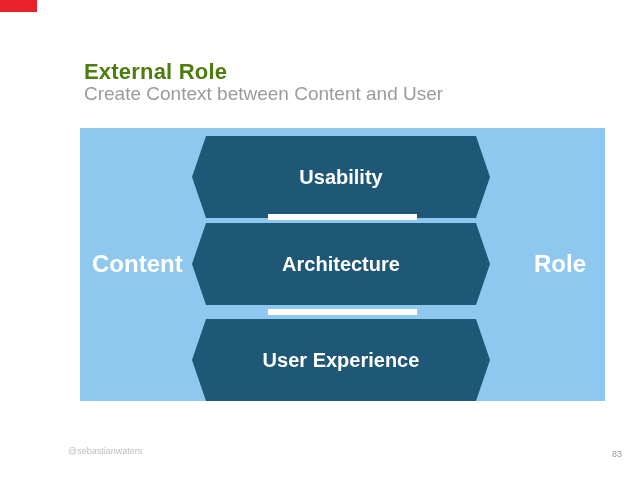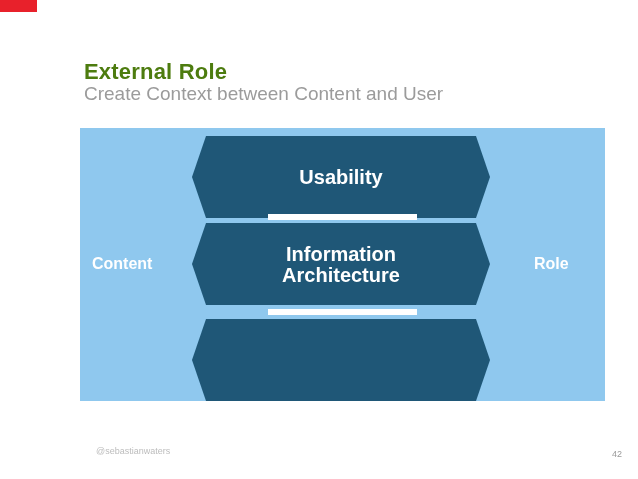--- a/index.html
+++ b/index.html
@@ -25,21 +25,21 @@
     font-size: 19px; font-weight: normal;
     color: #9b9b9b;
   }
   .diagram {
     position: absolute; left: 80px; top: 128px;
     width: 525px; height: 273px;
     background: #8fc8ee;
   }
   .side-label {
     position: absolute;
-    font-size: 16px; font-weight: bold;
+    font-size: 24px; font-weight: bold;
     color: #ffffff;
     top: 252px; line-height: 24px;
   }
   .side-label.content { left: 92px; }
   .side-label.user { left: 534px; }
   .hexagon {
     position: absolute;
     left: 112px;
     width: 298px; height: 82px;
     background: #1f5777;
@@ -55,21 +55,21 @@
   .hex-2 { top: 95px; height: 83px; }
   .hex-3 { top: 191px; }
   .separator {
     position: absolute;
     left: 188px; width: 149px; height: 6px;
     background: #ffffff;
   }
   .sep-1 { top: 86px; }
   .sep-2 { top: 181px; }
   .footer-handle {
-    position: absolute; left: 96px; top: 446px;
+    position: absolute; left: 68px; top: 446px;
     font-size: 9px; color: #bcbcbc;
   }
   .page-number {
     position: absolute; right: 16px; top: 449px;
     font-size: 9px; color: #9a9a9a;
   }
 </style>
 </head>
 <body>
 
@@ -81,28 +81,28 @@
 <div class="diagram">
   <div class="hexagon hex-1">
     <div class="hex-label">
       <div>Usability</div>
       <div></div>
     </div>
   </div>
   <div class="separator sep-1"></div>
   <div class="hexagon hex-2">
     <div class="hex-label">
-      <div>Information</div>
       <div>Architecture</div>
     </div>
   </div>
   <div class="separator sep-2"></div>
   <div class="hexagon hex-3">
     <div class="hex-label">
+      <div>User Experience</div>
     </div>
   </div>
 </div>
 
 <div class="side-label content">Content</div>
 <div class="side-label user">Role</div>
 
 <div class="footer-handle">@sebastianwaters</div>
-<div class="page-number">42</div>
+<div class="page-number">83</div>
 
 </body></html>

